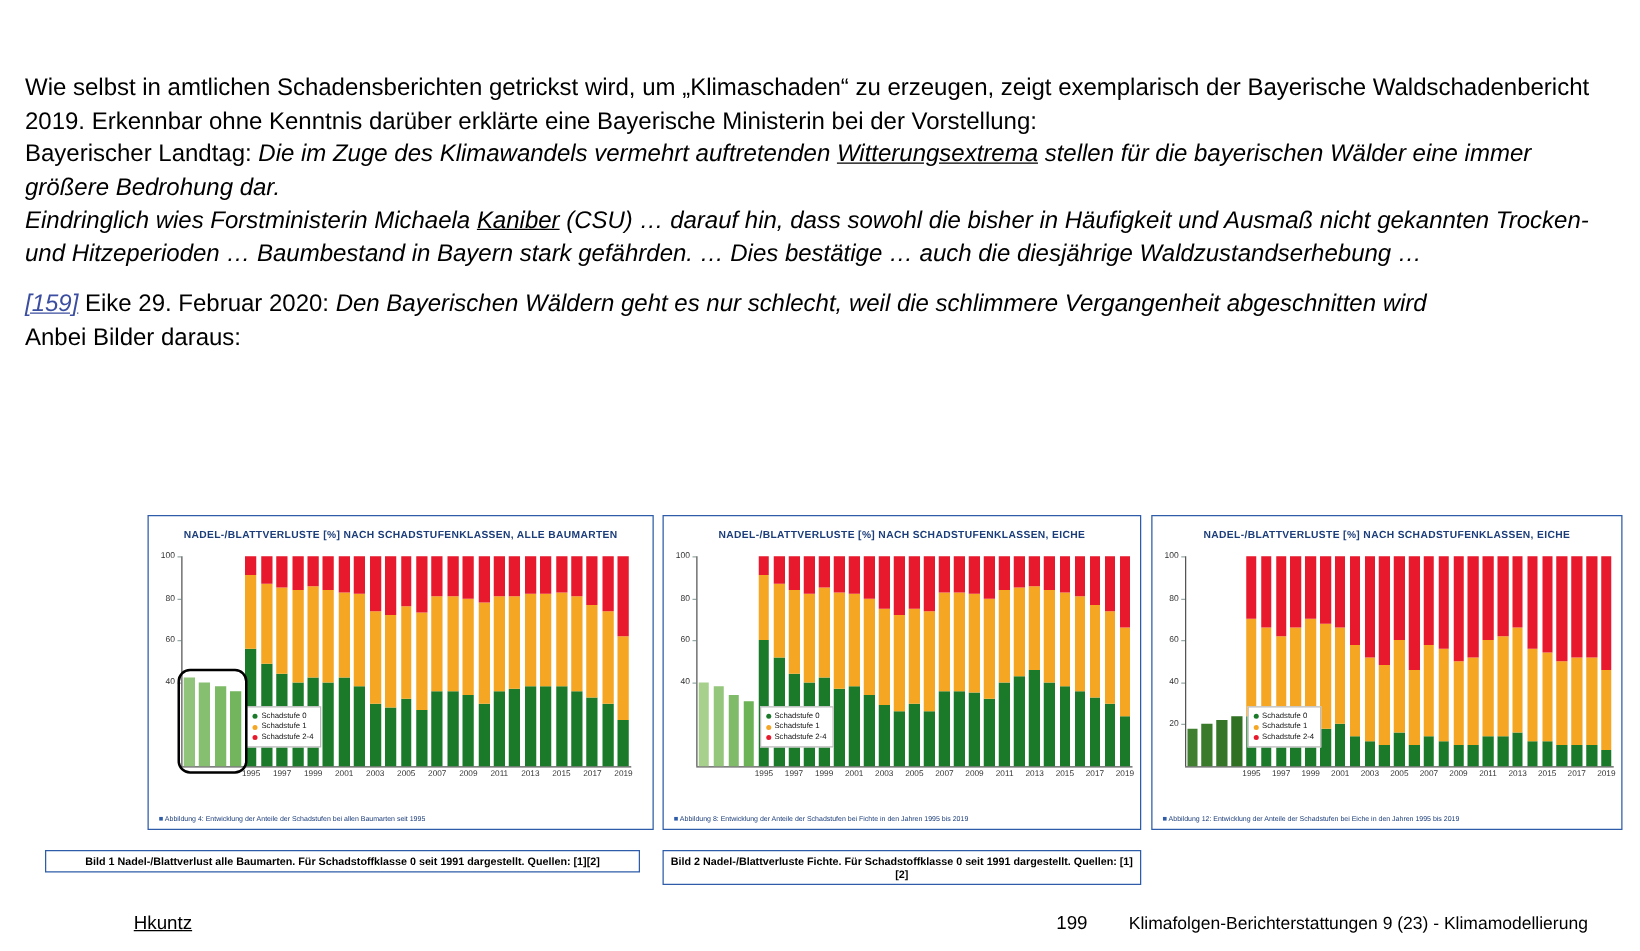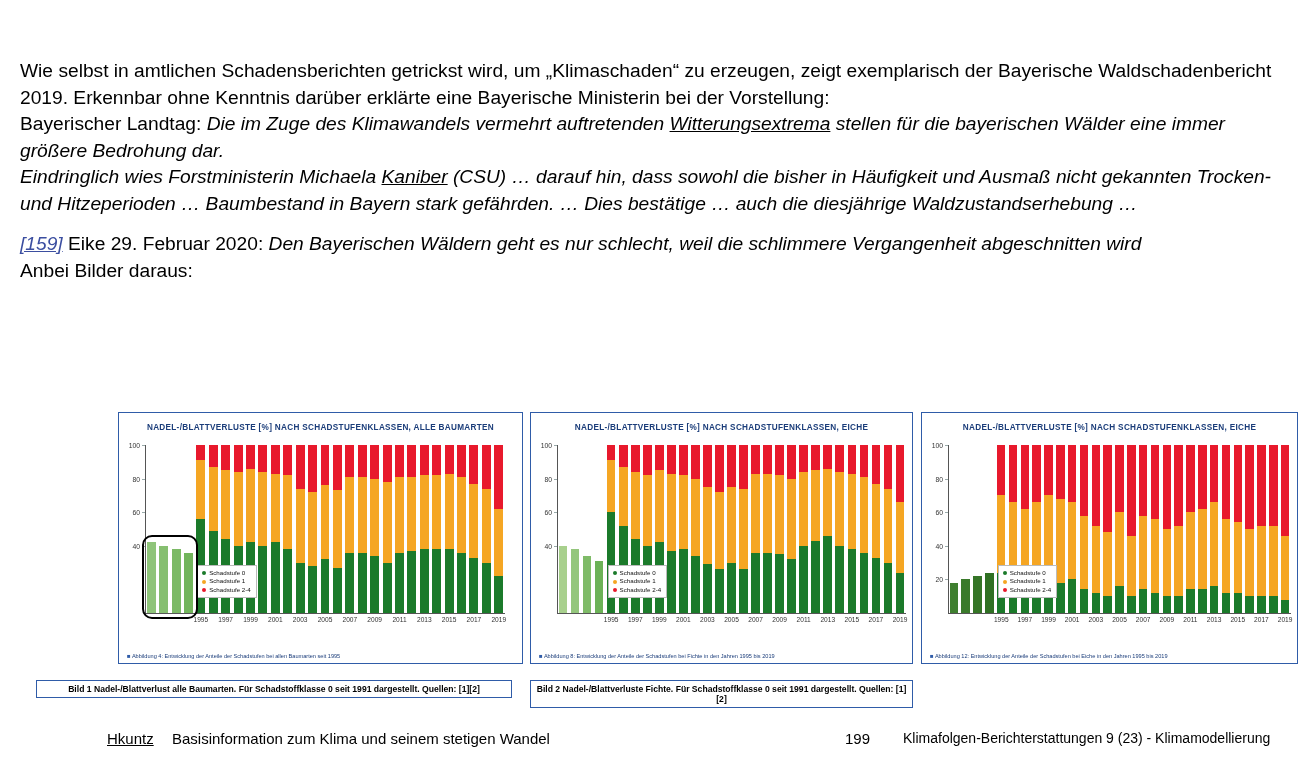--- a/index.html
+++ b/index.html
@@ -657,18 +657,17 @@
         <span>Abbildung 12: Entwicklung der Anteile der Schadstufen bei Eiche in den Jahren 1995 bis 2019</span>
       </div>
     </div>
 
     <div class="caption-bar cb1">Bild 1 Nadel-/Blattverlust alle Baumarten. Für Schadstoffklasse 0 seit 1991 dargestellt. Quellen: [1][2]</div>
     <div class="caption-bar cb2">Bild 2 Nadel-/Blattverluste Fichte. Für Schadstoffklasse 0 seit 1991 dargestellt. Quellen: [1][2]</div>
   </div>
 
   <div class="footer">
     <div class="f-author">Hkuntz</div>
-    <div class="f-main">Basisinformation zum Klima und seinem stetigen Wandel</div>
     <div class="f-page">199</div>
     <div class="f-right">Klimafolgen-Berichterstattungen 9 (23) -  Klimamodellierung</div>
   </div>
 
 </div>
 
 </body></html>

